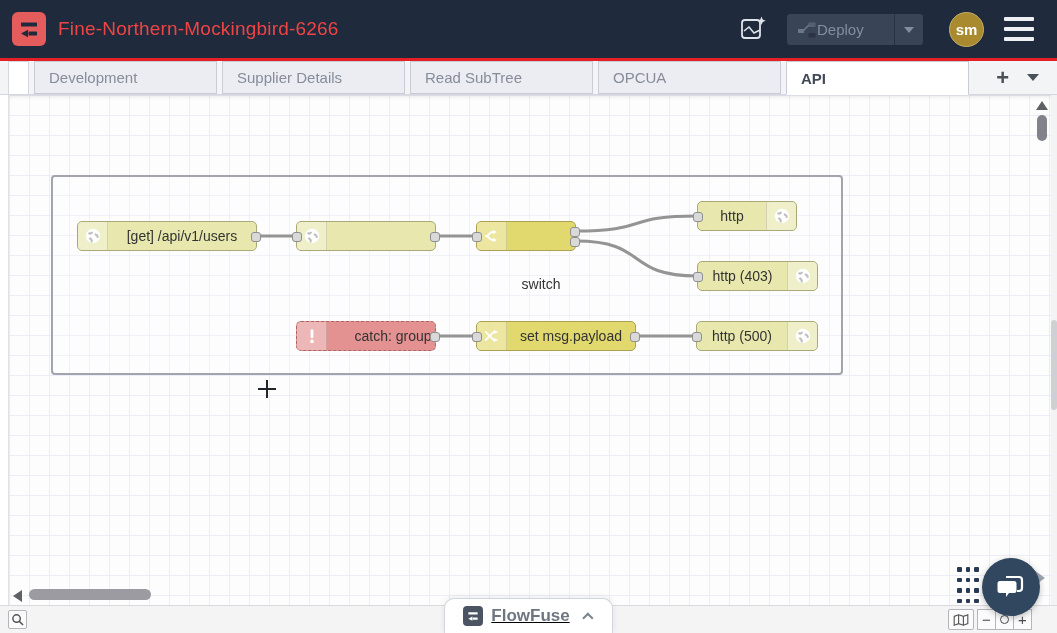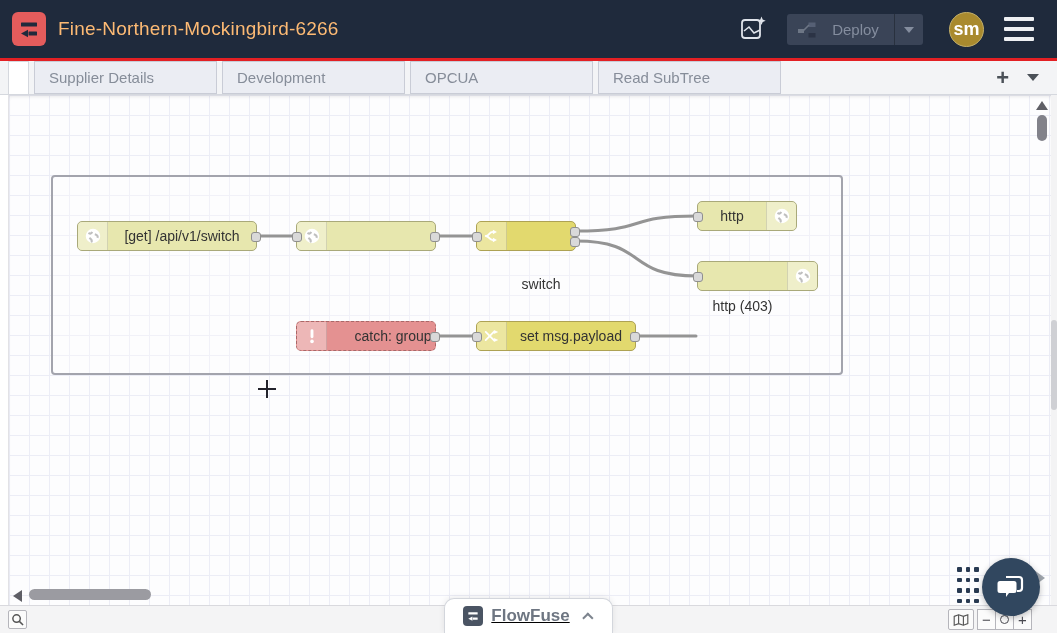--- a/index.html
+++ b/index.html
@@ -3,30 +3,30 @@
 <meta charset="utf-8">
 <style>
   * { margin:0; padding:0; box-sizing:border-box; }
   html,body { font-family:"Liberation Sans", sans-serif; }
   #app { position:relative; width:1057px; height:633px; overflow:hidden; background:#fff; }
 
   
   #header { position:absolute; left:0; top:0; width:100%; height:58px; background:#1f2a3c; display:flex; align-items:center; }
   #logo { position:absolute; left:12px; top:12px; width:34px; height:34px; border-radius:6px; background:#e45c5c; display:flex; align-items:center; justify-content:center; }
   #logo svg { width:24px; height:24px; color:#1f2a3c; }
-  #title { position:absolute; left:58px; top:0; height:58px; line-height:58px; color:#fdba74; font-size:19px; letter-spacing:.2px; }
+  #title { position:absolute; left:58px; top:0; height:58px; line-height:58px; color:#ef4444; font-size:19px; letter-spacing:.2px; }
   #ai-btn { position:absolute; left:736px; top:12px; width:34px; height:34px; display:flex; align-items:center; justify-content:center; cursor:pointer; }
   #ai-btn svg { width:30px; height:30px; color:#dfe3ea; }
   #deploy { position:absolute; left:787px; top:14px; height:31px; width:136px; background:#3a4457; border-radius:3px; display:flex; align-items:center; color:#848d9e; }
   #deploy .dp-icon { margin-left:10px; width:20px; height:18px; }
-  #deploy .dp-label { flex:1; text-align:center; font-size:15px; }
+  #deploy .dp-label { flex:1; font-size:15px; }
   #deploy .dp-split { width:1px; height:31px; background:rgba(0,0,0,.28); }
   #deploy .dp-caret { width:28px; display:flex; align-items:center; justify-content:center; }
   .caret-down { width:0; height:0; border-left:5px solid transparent; border-right:5px solid transparent; border-top:6px solid #848d9e; }
-  #avatar { position:absolute; left:949px; top:12px; width:35px; height:35px; border-radius:50%; background:#a98a2e; border:1px solid #c4b06a; color:#fff; font-weight:bold; font-size:18px; display:flex; align-items:center; justify-content:center; cursor:pointer; }
+  #avatar { position:absolute; left:949px; top:12px; width:35px; height:35px; border-radius:50%; background:#a98a2e; border:1px solid #c4b06a; color:#fff; font-weight:bold; font-size:15px; display:flex; align-items:center; justify-content:center; cursor:pointer; }
   #hamburger { position:absolute; left:1004px; top:17px; width:30px; height:24px; display:flex; flex-direction:column; justify-content:space-between; cursor:pointer; }
   #hamburger span { display:block; height:4px; border-radius:1px; background:#eef0f3; }
   #red-line { position:absolute; left:0; top:58px; width:100%; height:3px; background:#e32024; }
 
   
   #tabbar { position:absolute; left:0; top:61px; width:100%; height:34px; background:#f3f4f6; border-bottom:1px solid #d5d8de; display:flex; align-items:stretch; }
   .tab-lead { width:21px; margin-left:8px; background:#fff; border:1px solid #d5d8de; border-bottom:none; }
   .tab { width:183px; margin-left:5px; background:#ebedf3; border:1px solid #c9ccd6; display:flex; align-items:center; padding-left:14px; font-size:15px; color:#868d99; cursor:pointer; }
   .tab.active { background:#fff; border-bottom:1px solid #fff; margin-bottom:-1px; color:#424a57; font-weight:bold; }
   #tab-actions { margin-left:auto; display:flex; align-items:center; gap:18px; padding-right:18px; }
@@ -123,30 +123,33 @@
         <span></span>
         <span></span>
     </div>
   </div>
   <div id="red-line"></div>
 
   <div id="tabbar">
     <div class="tab-lead"></div>
     <div id="tab-strip" style="display:flex;">
         <div class="tab">
+          <span>Development</span>
+        </div>
+        <div class="tab">
           <span>Supplier Details</span>
         </div>
         <div class="tab">
-          <span>Development</span>
+          <span>Read SubTree</span>
         </div>
         <div class="tab">
           <span>OPCUA</span>
         </div>
-        <div class="tab">
-          <span>Read SubTree</span>
+        <div class="tab active">
+          <span>API</span>
         </div>
       </div>
     <div id="tab-actions">
       <span id="tab-add">+</span>
       <span id="tab-list-caret"></span>
     </div>
   </div>
 
   <div id="flow-canvas">
     <div id="flow-group" style="left: 42px; top: 80px; width: 792px; height: 200px;"></div>
@@ -168,21 +171,21 @@
       <div id="v-thumb"></div>
     </div>
   <div class="node" style="left: 68px; top: 126px; width: 180px; background: rgb(231, 231, 174); border-color: rgb(169, 169, 122);">
         <div class="icon-region left">
           <svg viewBox="0 0 20 20" fill="none" stroke="#fff" stroke-width="1.7">
             <circle cx="10" cy="10" r="7.2" fill="#fff" stroke="none"></circle>
             <circle cx="10" cy="10" r="7.2" stroke="#fff"></circle>
             <path d="M5 6.5 q3 2 4 -1 M6 12 q4 3 2 5 M12 8 q4 1 3 4" stroke="rgba(0,0,0,0.25)" stroke-width="2.4"></path>
           </svg>
         </div>
-        <span class="node-label" style="left: 30px; right: 0px;">[get] /api/v1/switch</span>
+        <span class="node-label" style="left: 30px; right: 0px;">[get] /api/v1/users</span>
         <div class="port" style="right: -5px; top: 10px;"></div>
       </div>
       <div class="node" style="left: 287px; top: 126px; width: 140px; background: rgb(231, 231, 174); border-color: rgb(169, 169, 122);">
         <div class="icon-region left">
           <svg viewBox="0 0 20 20" fill="none" stroke="#fff" stroke-width="1.7">
             <circle cx="10" cy="10" r="7.2" fill="#fff" stroke="none"></circle>
             <circle cx="10" cy="10" r="7.2" stroke="#fff"></circle>
             <path d="M5 6.5 q3 2 4 -1 M6 12 q4 3 2 5 M12 8 q4 1 3 4" stroke="rgba(0,0,0,0.25)" stroke-width="2.4"></path>
           </svg>
         </div>
@@ -214,21 +217,21 @@
         <div class="port" style="left: -5px; top: 10px;"></div>
       </div>
       <div class="node" style="left: 688px; top: 166px; width: 121px; background: rgb(231, 231, 174); border-color: rgb(169, 169, 122);">
         <div class="icon-region right">
           <svg viewBox="0 0 20 20" fill="none" stroke="#fff" stroke-width="1.7">
             <circle cx="10" cy="10" r="7.2" fill="#fff" stroke="none"></circle>
             <circle cx="10" cy="10" r="7.2" stroke="#fff"></circle>
             <path d="M5 6.5 q3 2 4 -1 M6 12 q4 3 2 5 M12 8 q4 1 3 4" stroke="rgba(0,0,0,0.25)" stroke-width="2.4"></path>
           </svg>
         </div>
-        <span class="node-label" style="right: 30px; left: 0px; margin-top: 30px;">http (403)</span>
+        <span class="node-label" style="right: 30px; left: 0px;">http (403)</span>
         <div class="port" style="left: -5px; top: 10px;"></div>
       </div>
       <div class="node dashed" style="left: 287px; top: 226px; width: 140px; background: rgb(228, 145, 145); border-color: rgb(168, 104, 104);">
         <div class="icon-region left">
           <svg viewBox="0 0 20 20" fill="#fff">
             <rect x="8.4" y="2.5" width="3.2" height="10" rx="1.6"></rect>
             <circle cx="10" cy="16" r="2"></circle>
           </svg>
         </div>
         <span class="node-label" style="left: 30px; right: 0px; margin-left: 24px;">catch: group</span>
@@ -238,20 +241,31 @@
         <div class="icon-region left">
           <svg viewBox="0 0 20 20" fill="none" stroke="#fff" stroke-width="2" stroke-linecap="round">
             <path d="M3 5.5 L12 14.5 M3 14.5 L12 5.5"></path>
             <path d="M12 3.2 L17 5.5 L12 7.8 Z" fill="#fff" stroke="none"></path>
             <path d="M12 12.2 L17 14.5 L12 16.8 Z" fill="#fff" stroke="none"></path>
           </svg>
         </div>
         <span class="node-label" style="left: 30px; right: 0px;">set msg.payload</span>
         <div class="port" style="left: -5px; top: 10px;"></div>
         <div class="port" style="right: -5px; top: 10px;"></div>
+      </div>
+      <div class="node" style="left: 687px; top: 226px; width: 122px; background: rgb(231, 231, 174); border-color: rgb(169, 169, 122);">
+        <div class="icon-region right">
+          <svg viewBox="0 0 20 20" fill="none" stroke="#fff" stroke-width="1.7">
+            <circle cx="10" cy="10" r="7.2" fill="#fff" stroke="none"></circle>
+            <circle cx="10" cy="10" r="7.2" stroke="#fff"></circle>
+            <path d="M5 6.5 q3 2 4 -1 M6 12 q4 3 2 5 M12 8 q4 1 3 4" stroke="rgba(0,0,0,0.25)" stroke-width="2.4"></path>
+          </svg>
+        </div>
+        <span class="node-label" style="right: 30px; left: 0px;">http (500)</span>
+        <div class="port" style="left: -5px; top: 10px;"></div>
       </div>
     </div>
 
   <div id="page-scrollbar">
       <div id="page-thumb"></div>
     </div>
 
   <div id="footer">
     <div id="search-btn">
       <svg viewBox="0 0 14 14" fill="none" stroke="currentColor" stroke-width="1.6">

